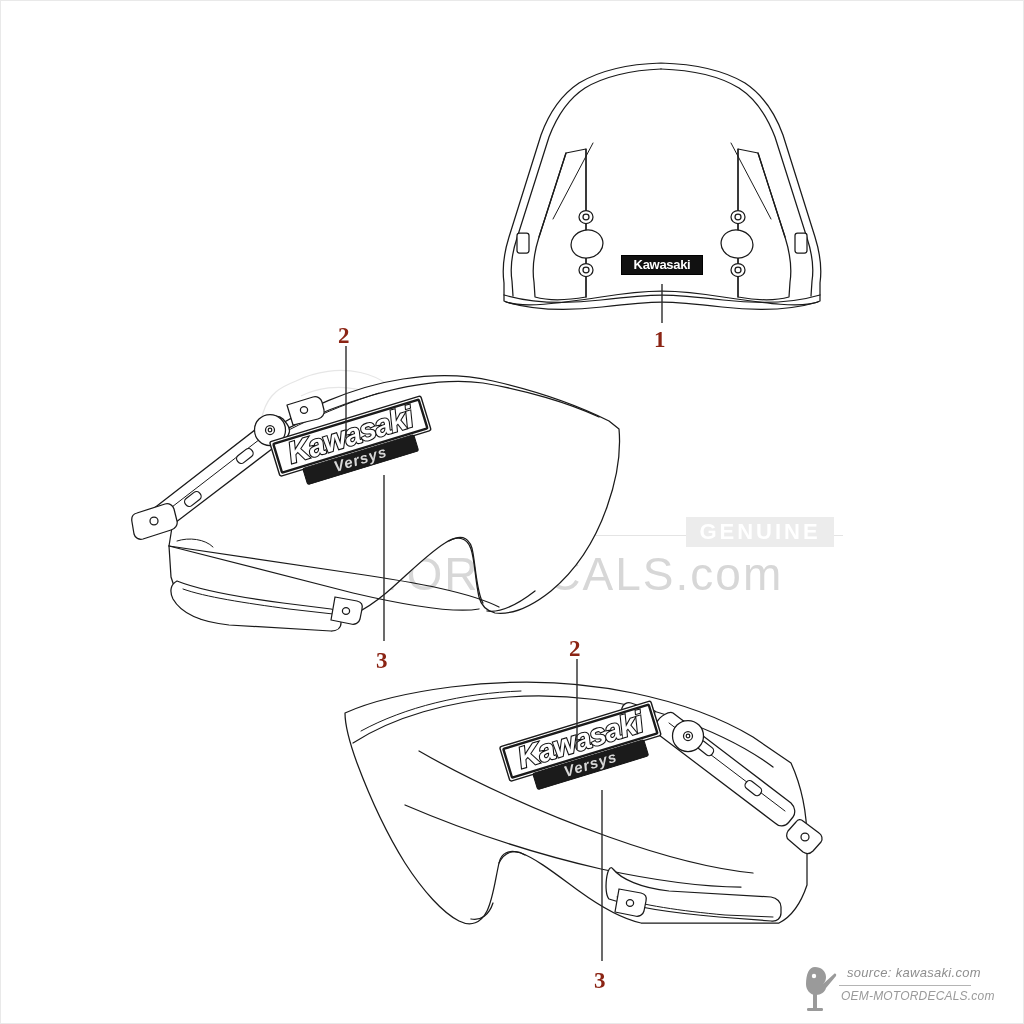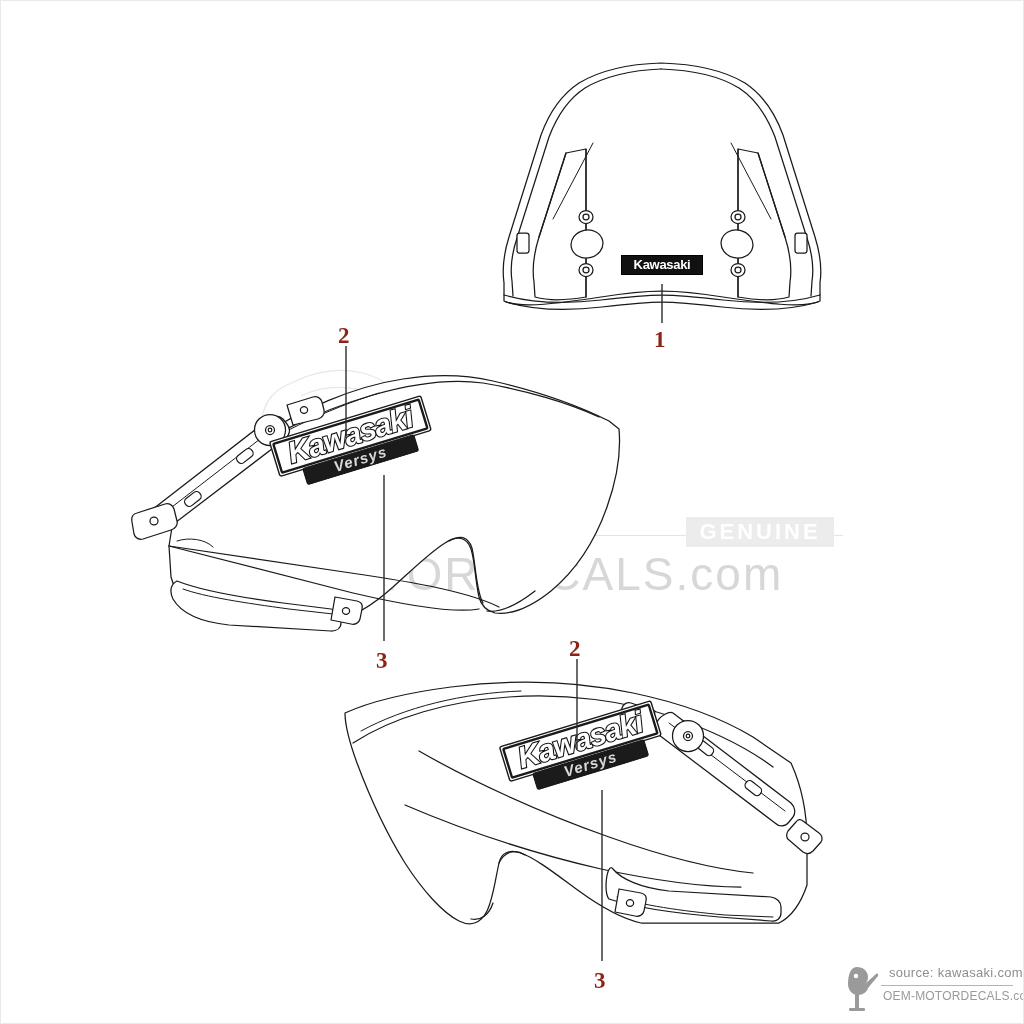--- a/index.html
+++ b/index.html
@@ -21,21 +21,21 @@
     font-family:"Liberation Sans", sans-serif;font-weight:400;
     white-space:nowrap;user-select:none;
   }
   .wm-rule{position:absolute;left:182px;top:534px;width:660px;height:1px;background:#e4e4e4;}
   .wm-genuine{
     position:absolute;left:685px;top:516px;width:148px;height:30px;
     background:#ececec;color:#ffffff;font-weight:700;font-size:22px;
     letter-spacing:3px;text-align:center;line-height:30px;
     font-family:"Liberation Sans", sans-serif;user-select:none;
   }
-  .src-box{position:absolute;left:842px;top:958px;width:172px;height:56px;}
+  .src-box{position:absolute;left:800px;top:958px;width:172px;height:56px;font-style:italic;}
   .src-line1{
     position:absolute;left:46px;top:6px;font-size:13px;color:#8e8e8e;
     letter-spacing:.3px;white-space:nowrap;font-family:"Liberation Sans", sans-serif;
   }
   .src-rule{position:absolute;left:38px;top:26px;width:132px;height:1px;background:#b4b4b4;}
   .src-line2{
     position:absolute;left:40px;top:30px;font-size:12px;color:#9a9a9a;
     letter-spacing:.2px;white-space:nowrap;font-family:"Liberation Sans", sans-serif;
   }
   .badge{position:absolute;transform-origin:left top;user-select:none;}

